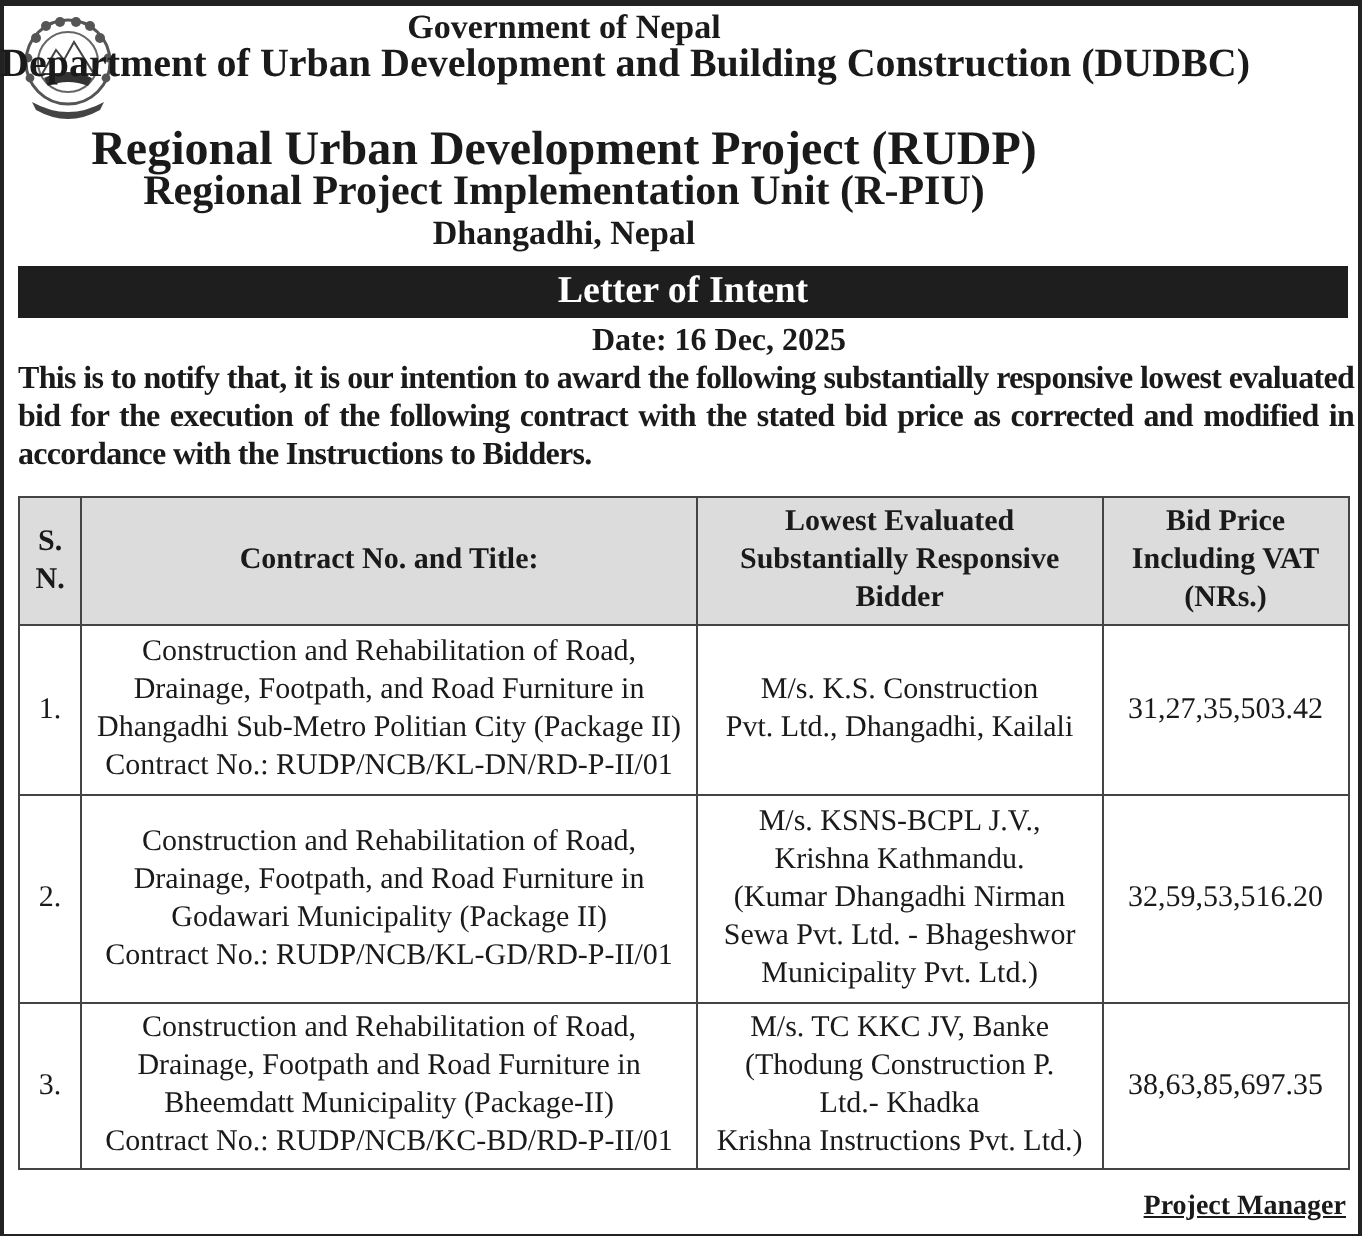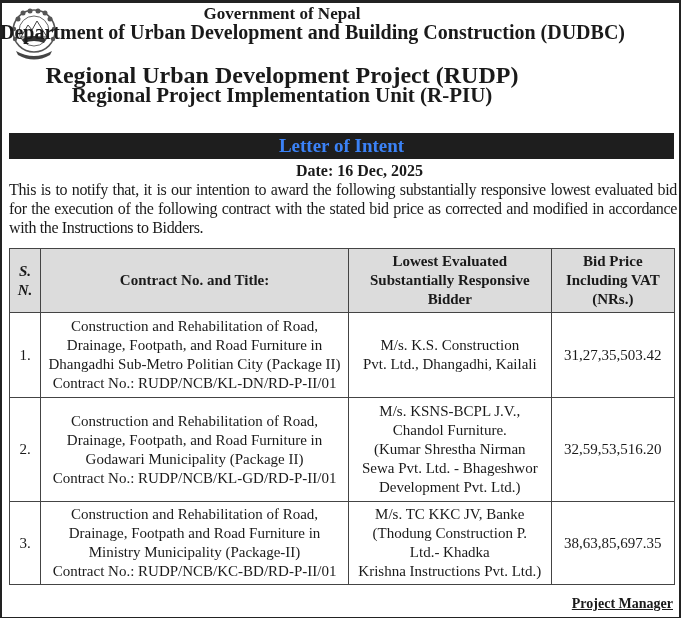--- a/index.html
+++ b/index.html
@@ -23,44 +23,45 @@
     .hl { font-weight: bold; line-height: 19px; white-space: nowrap; }
     .h1 { font-size: 17px; margin-left: 22px; }
     .h2 { font-size: 20px; margin-left: 22px; }
     .h3 { font-size: 20px; margin-left: 0px; }
     .h4 { font-size: 24px; margin-left: 22px; margin-top: 24px; }
     .h5 { font-size: 21px; margin-left: 22px; line-height: 21px; text-align: center; }
     .h6 { font-size: 17px; margin-left: 22px; line-height: 21px; }
     .banner {
       position: absolute; left: 9px; top: 133px;
       width: 665px; height: 26px;
-      background: #1e1e1e; color: #3b82f6;
+      background: #1e1e1e; color: #ffffff;
       text-align: center; font-weight: bold; font-size: 19px; line-height: 26px;
     }
     .date {
       position: absolute; left: 0; top: 162px; width: 681px;
       text-align: center; font-weight: bold; font-size: 16px; margin-left: 19px;
     }
     .intro {
       position: absolute; left: 9px; top: 180px; width: 668px;
       font-size: 16px; line-height: 19px; text-align: justify;
       letter-spacing: -0.35px;
+      font-weight: bold;
     }
     table.bids {
       position: absolute; left: 9px; top: 248px;
       width: 666px; border-collapse: collapse;
       font-size: 15px; line-height: 19px;
     }
     table.bids th, table.bids td {
       border: 1.5px solid #444;
       text-align: center; vertical-align: middle;
       padding: 0 3px;
     }
     table.bids th { background: #dcdcdc; font-weight: bold; height: 63px; }
-    .c1 { width: 24px; font-style: italic; }
+    .c1 { width: 24px; }
     .c2 { width: 300px; }
     .c3 { width: 195px; }
     .c4 { width: 116px; }
     tr.r1 td { height: 84px; }
     tr.r2 td { height: 103px; }
     tr.r3 td { height: 82px; }
     .pm {
       position: absolute; right: 8px; top: 596px;
       font-weight: bold; font-size: 14px; text-decoration: underline;
     }
@@ -88,20 +89,21 @@
       <circle cx="45" cy="32" r="2.2"></circle>
   </g>
   <path d="M8 44 Q26 54 44 44 L42 48 Q26 57 10 48 Z" fill="#444"></path>
 </svg>
 
 <div class="header">
   <div class="hl h1">Government of Nepal</div>
   <div class="hl h3">Department of Urban Development and Building Construction (DUDBC)</div>
   <div class="hl h4">Regional Urban Development Project (RUDP)</div>
   <div class="hl h5">Regional Project Implementation Unit (R-PIU)</div>
+  <div class="hl h6">Dhangadhi, Nepal</div>
 </div>
 
 <div class="banner">Letter of Intent</div>
 <div class="date">Date: 16 Dec, 2025</div>
 <div class="intro">This is to notify that, it is our intention to award the following substantially responsive lowest evaluated bid for the execution of the following contract with the stated bid price as corrected and modified in accordance with the Instructions to Bidders.</div>
 
 <table class="bids">
   <thead>
     <tr>
       <th class="c1"><span>S. N.</span></th>
@@ -128,33 +130,33 @@
     <tr class="r2">
       <td>2.</td>
       <td>
         <div>Construction and Rehabilitation of Road,</div>
         <div>Drainage, Footpath, and Road Furniture in</div>
         <div>Godawari Municipality (Package II)</div>
         <div>Contract No.: RUDP/NCB/KL-GD/RD-P-II/01</div>
       </td>
       <td>
         <div>M/s. KSNS-BCPL J.V.,</div>
-        <div>Chandol Furniture.</div>
-        <div>(Kumar Shrestha Nirman</div>
+        <div>Krishna Kathmandu.</div>
+        <div>(Kumar Dhangadhi Nirman</div>
         <div>Sewa Pvt. Ltd. - Bhageshwor</div>
-        <div>Development Pvt. Ltd.)</div>
+        <div>Municipality Pvt. Ltd.)</div>
       </td>
       <td>32,59,53,516.20</td>
     </tr>
     <tr class="r3">
       <td>3.</td>
       <td>
         <div>Construction and Rehabilitation of Road,</div>
         <div>Drainage, Footpath and Road Furniture in</div>
-        <div>Ministry Municipality (Package-II)</div>
+        <div>Bheemdatt Municipality (Package-II)</div>
         <div>Contract No.: RUDP/NCB/KC-BD/RD-P-II/01</div>
       </td>
       <td>
         <div>M/s. TC KKC JV, Banke</div>
         <div>(Thodung Construction P.</div>
         <div>Ltd.- Khadka</div>
         <div>Krishna Instructions Pvt. Ltd.)</div>
       </td>
       <td>38,63,85,697.35</td>
     </tr>

